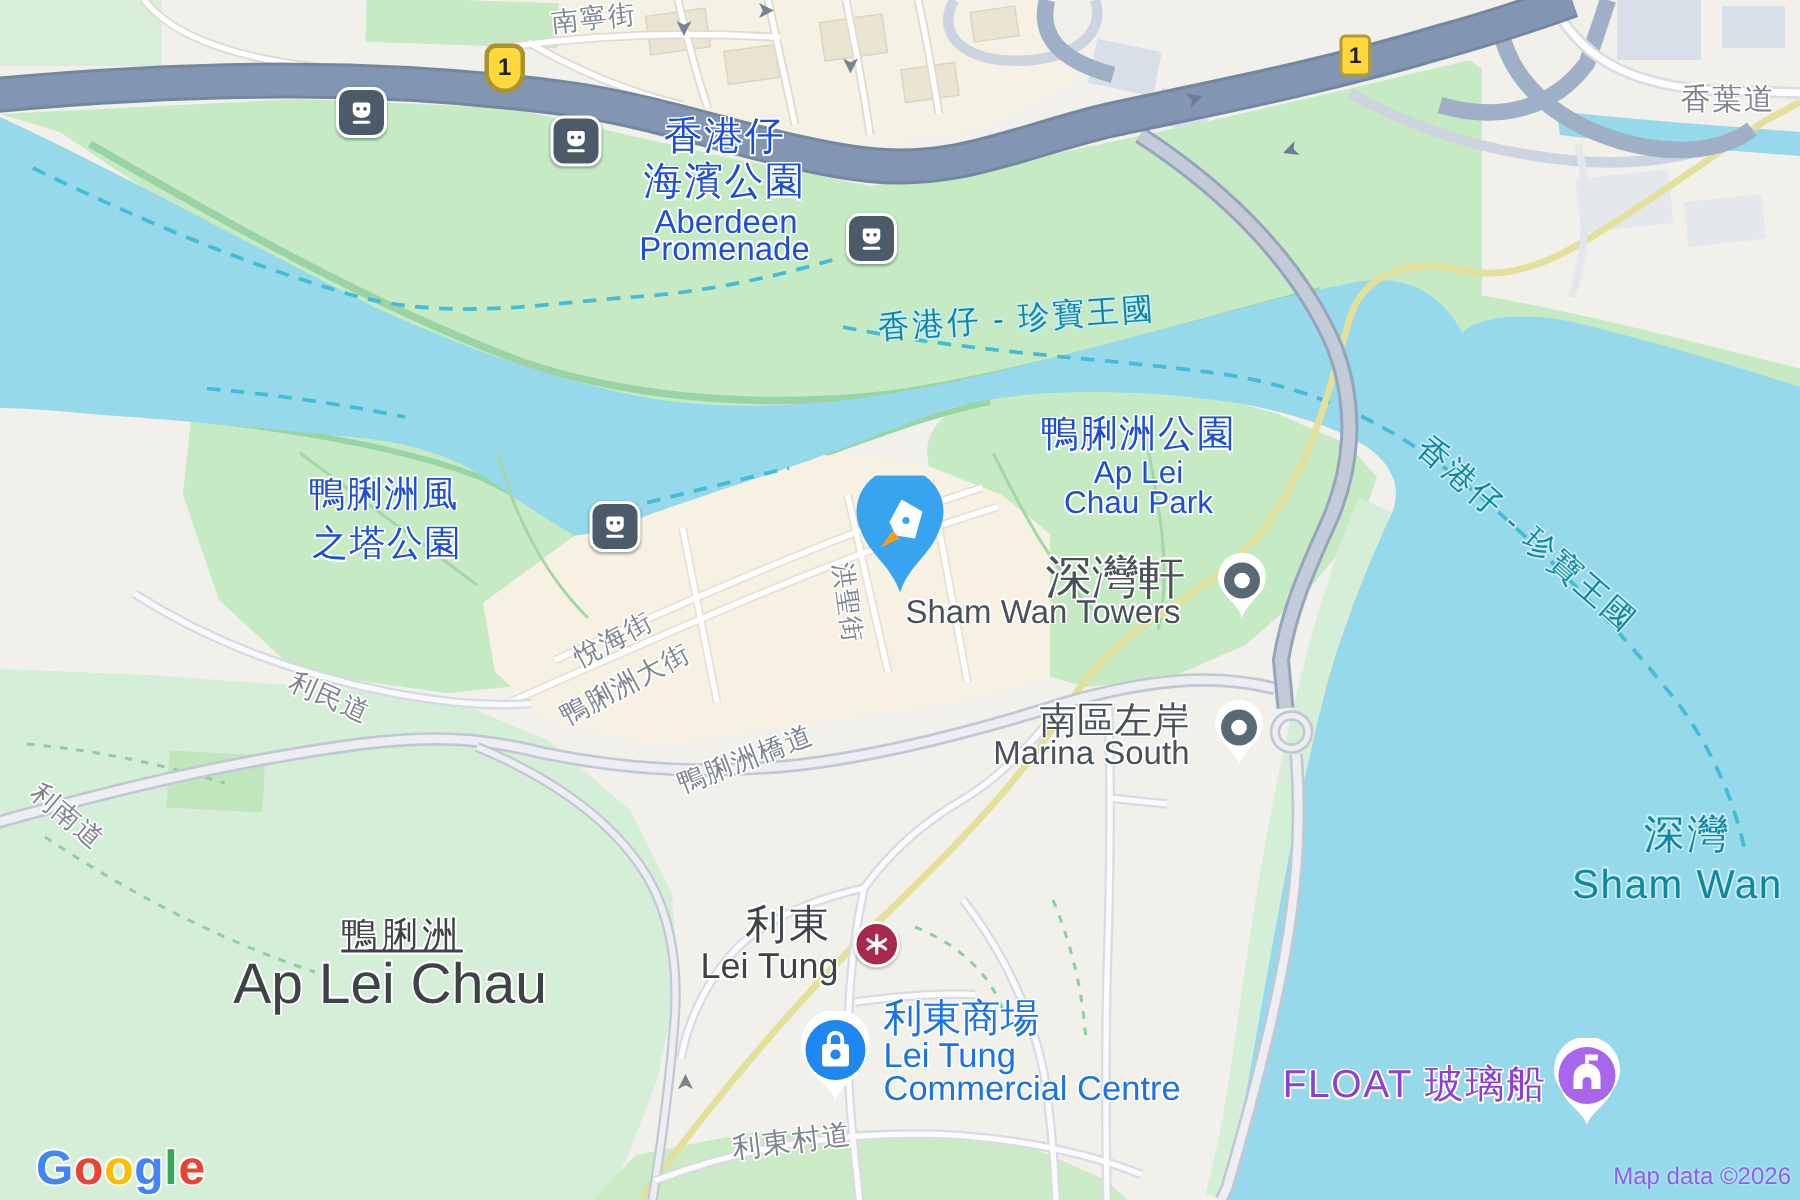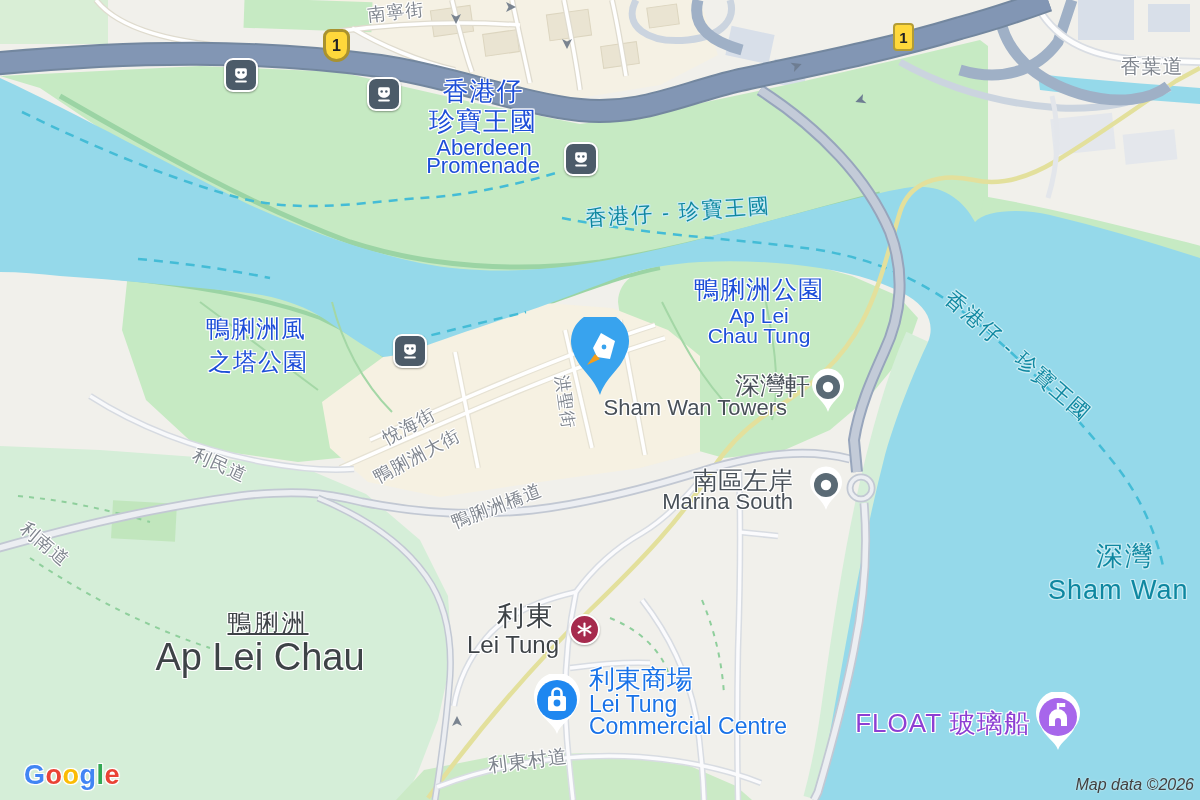--- a/index.html
+++ b/index.html
@@ -26,24 +26,24 @@
   .mtr{position:absolute;width:27px;height:27px;border-radius:50%;background:#A62A4D;
        border:2px solid #fff;box-shadow:0 1px 2px rgba(0,0,0,.3);display:flex;
        align-items:center;justify-content:center;}
   .shieldA{position:absolute;width:27px;height:33px;background:#FFD83B;border:3px solid #A9922F;
        border-radius:8px 8px 14px 14px;box-sizing:border-box;display:flex;align-items:center;
        justify-content:center;font-weight:bold;font-size:16px;color:#202124;}
   .shieldB{position:absolute;width:21px;height:28px;background:#FFD83B;border:2px solid #B39C35;
        border-radius:4px;box-sizing:border-box;display:flex;align-items:center;
        justify-content:center;font-weight:bold;font-size:15px;color:#202124;}
   .pin{position:absolute;}
-  .logo{position:absolute;left:24px;top:760px;font-size:27px;font-weight:bold;letter-spacing:.5px;
+  .logo{position:absolute;left:24px;top:760px;font-size:32px;font-weight:bold;letter-spacing:.5px;
        text-shadow:0 0 3px #fff,1px 1px 0 #fff,-1px -1px 0 #fff,1px -1px 0 #fff,-1px 1px 0 #fff;}
-  .attrib{position:absolute;right:6px;top:776px;font-size:16px;color:#404040;
-       text-shadow:0 0 2px rgba(255,255,255,.8);font-style:italic;}
+  .attrib{position:absolute;right:6px;top:776px;font-size:16px;color:#8b5cf6;
+       text-shadow:0 0 2px rgba(255,255,255,.8);}
 </style>
 </head>
 <body>
 
 <svg id="map" viewBox="0 0 1200 800">
 
   <rect x="0" y="0" width="1200" height="800" fill="#F1F0EB"></rect>
 
   <path d="M330,0 L700,0 L718,55 L660,85 L580,98 L495,88 L420,62 L352,28 Z" fill="#F5F1E4"></path>
   <g fill="#EAE4D2" stroke="#DCD5BF" stroke-width="1">
@@ -324,32 +324,32 @@
       <rect x="24.8" y="11" width="2.4" height="6" fill="#fff"></rect>
       <rect x="27.2" y="11" width="6" height="4" fill="#fff"></rect>
     </g>
   </svg>
 </div>
 
 <div class="lbl street" style="left:396px;top:12px;transform:translate(-50%,-50%) rotate(-6deg);">南寧街</div>
 <div class="lbl street" style="left:1152px;top:22px;font-size:20px;margin-top:44px;">香葉道</div>
 
 <div class="lbl park" style="left:483px;top:91px;font-size:26px;">香港仔</div>
-<div class="lbl park" style="left:483px;top:121px;font-size:26px;">珍寶王國</div>
+<div class="lbl park" style="left:483px;top:121px;font-size:26px;">海濱公園</div>
 <div class="lbl park" style="left:484px;top:148px;font-size:22px;letter-spacing:0;">Aberdeen</div>
 <div class="lbl park" style="left:483px;top:166px;font-size:22px;letter-spacing:0;">Promenade</div>
 
 <div class="lbl water-lbl" style="left:678px;top:212px;font-size:21px;transform:translate(-50%,-50%) rotate(-4deg);">香港仔 - 珍寶王國</div>
 <div class="lbl water-lbl" style="left:1018px;top:356px;font-size:21px;transform:translate(-50%,-50%) rotate(41deg);">香港仔 - 珍寶王國</div>
 
 <div class="lbl park" style="left:759px;top:289px;font-size:25px;">鴨脷洲公園</div>
 <div class="lbl park" style="left:759px;top:316px;font-size:21px;letter-spacing:0;">Ap Lei</div>
-<div class="lbl park" style="left:759px;top:336px;font-size:21px;letter-spacing:0;">Chau Tung</div>
-
-<div class="lbl towers ralign" style="right:390px;top:385px;font-size:25px;">深灣軒</div>
+<div class="lbl park" style="left:759px;top:336px;font-size:21px;letter-spacing:0;">Chau Park</div>
+
+<div class="lbl towers ralign" style="right:410px;top:385px;font-size:31px;">深灣軒</div>
 <div class="lbl towers ralign" style="right:413px;top:408px;font-size:22px;">Sham Wan Towers</div>
 
 <div class="lbl towers ralign" style="right:407px;top:480px;font-size:25px;">南區左岸</div>
 <div class="lbl towers ralign" style="right:407px;top:502px;font-size:22px;">Marina South</div>
 
 <div class="lbl park" style="left:256px;top:329px;font-size:24px;text-align:right;">鴨脷洲風</div>
 <div class="lbl park" style="left:258px;top:362px;font-size:24px;">之塔公園</div>
 
 <div class="lbl street" style="left:409px;top:426px;transform:translate(-50%,-50%) rotate(-28deg);">悅海街</div>
 <div class="lbl street" style="left:417px;top:456px;transform:translate(-50%,-50%) rotate(-28deg);">鴨脷洲大街</div>

